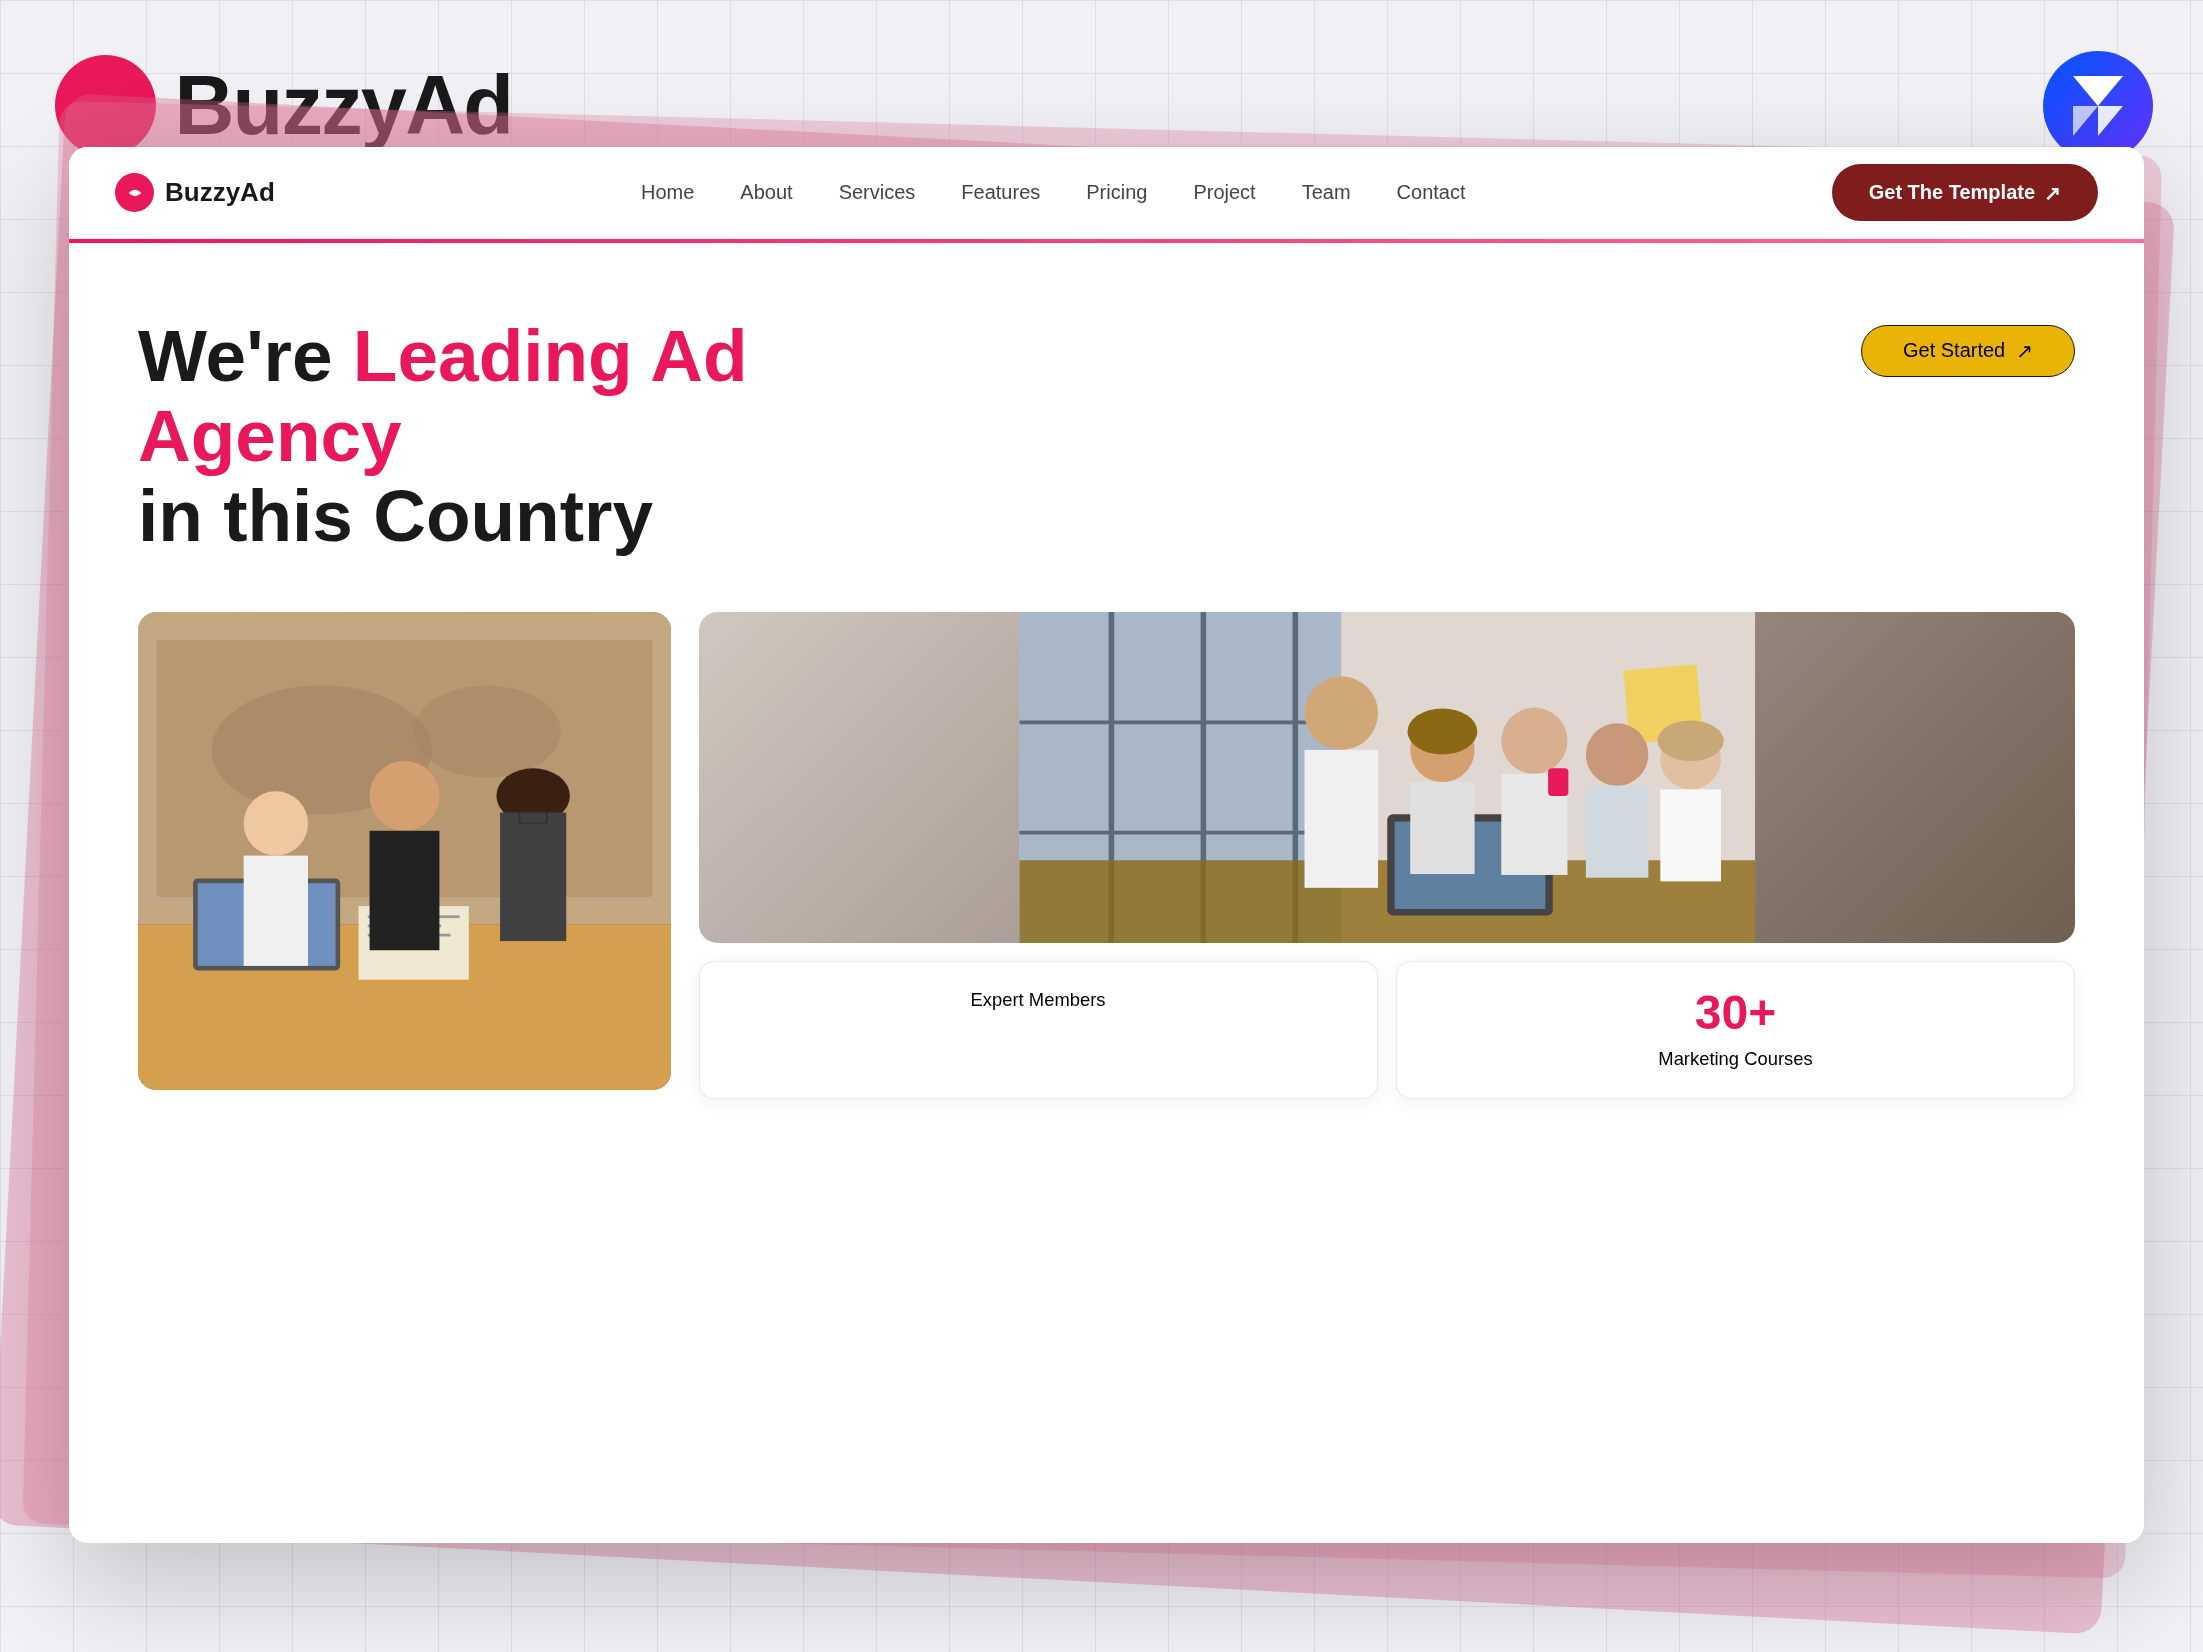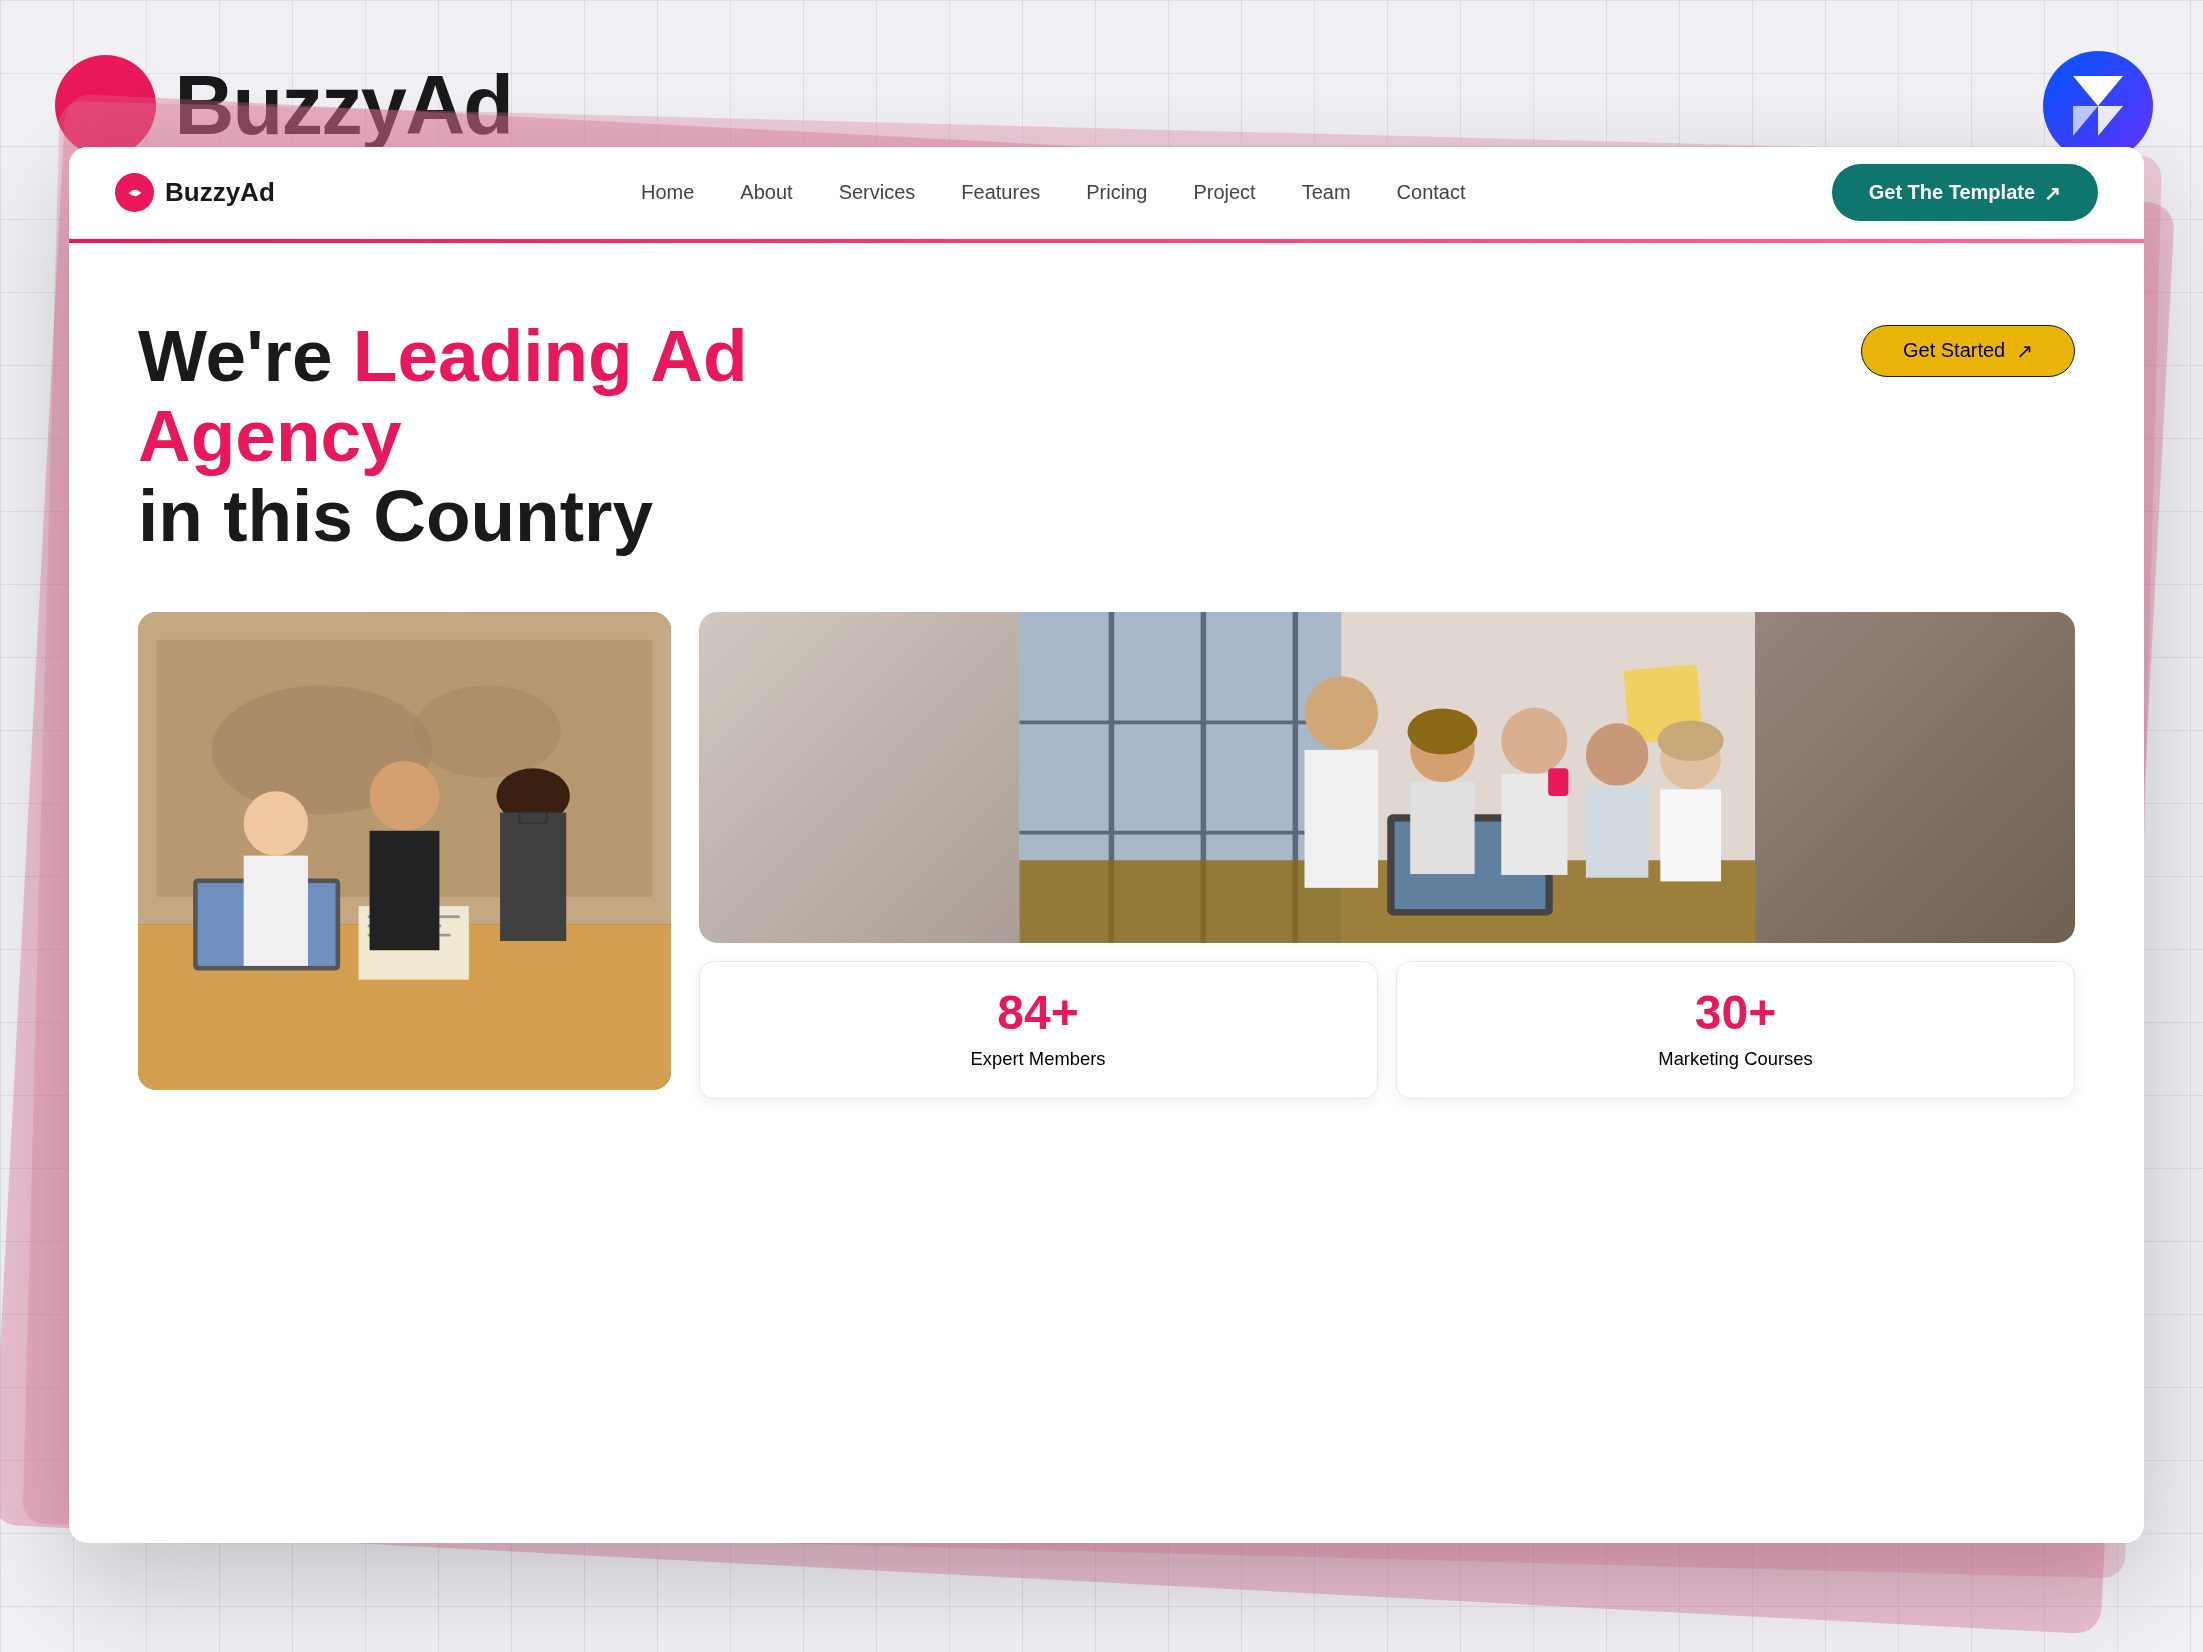--- a/index.html
+++ b/index.html
@@ -146,21 +146,21 @@
     }
 
     .nav-link {
       font-size: 20px;
       color: #444;
       text-decoration: none;
       font-weight: 400;
     }
 
     .nav-cta {
-      background: #0f766e;
+      background: #7f1d1d;
       color: white;
       padding: 16.5px 37px;
       border-radius: 46px;
       font-size: 20px;
       font-weight: 600;
       border: none;
       cursor: pointer;
       display: flex;
       align-items: center;
       gap: 9.2px;
@@ -423,21 +423,20 @@
             <rect x="616" y="189" width="68" height="100" fill="#d0d8e0"></rect>
 
             <ellipse cx="730" cy="160" rx="33" ry="33" fill="#e0c0a0"></ellipse>
             <ellipse cx="730" cy="140" rx="36" ry="22" fill="#c8a878"></ellipse>
             <rect x="697" y="193" width="66" height="100" fill="#f8f8f8"></rect>
           </svg>
         </div>
 
         <div class="stats-row">
           <div class="stat-card">
-            <div class="stat-number">84+</div>
             <div class="stat-label">Expert Members</div>
           </div>
           <div class="stat-card">
             <div class="stat-number">30+</div>
             <div class="stat-label">Marketing Courses</div>
           </div>
         </div>
 
       </div>
     </div>

